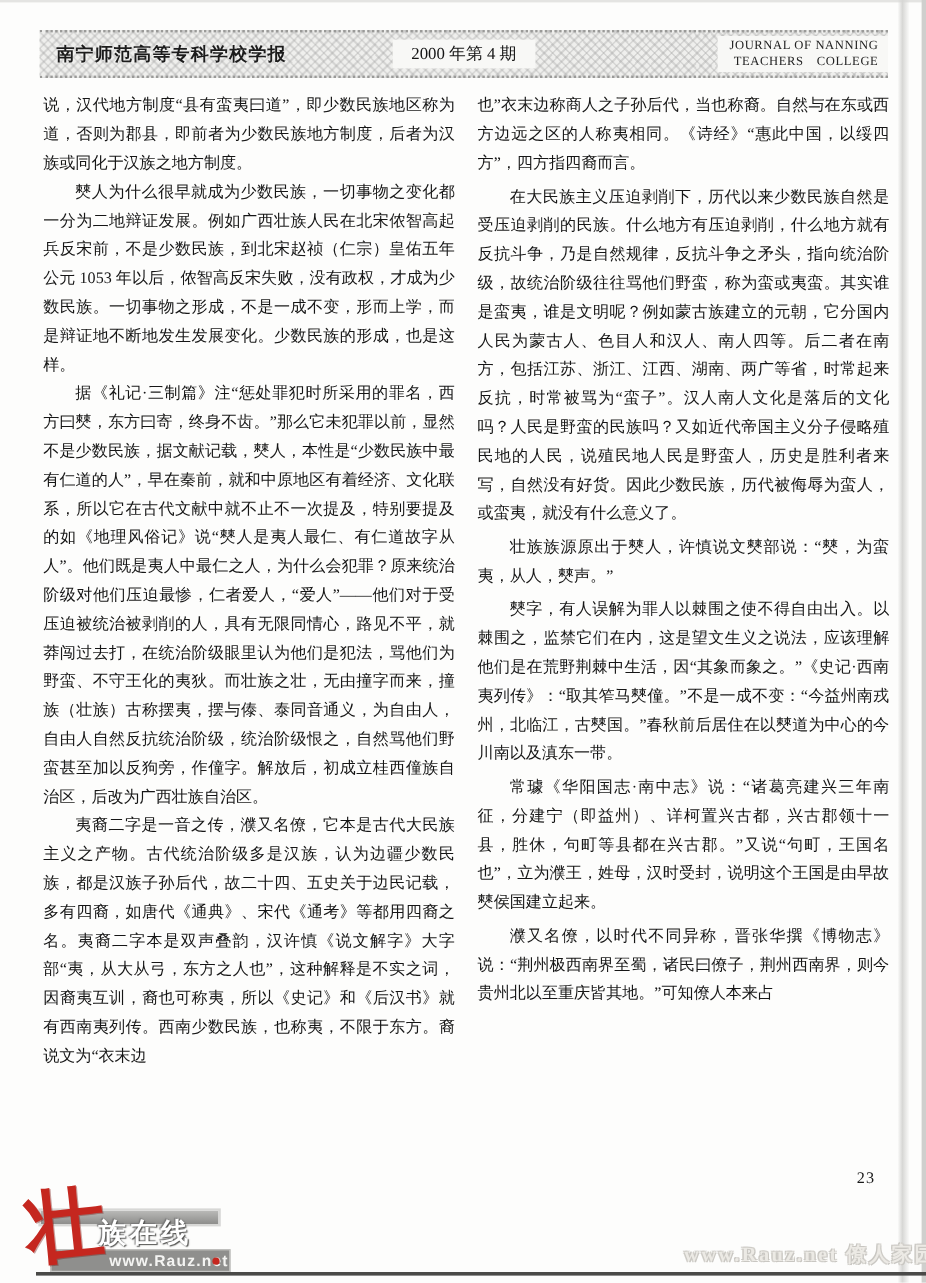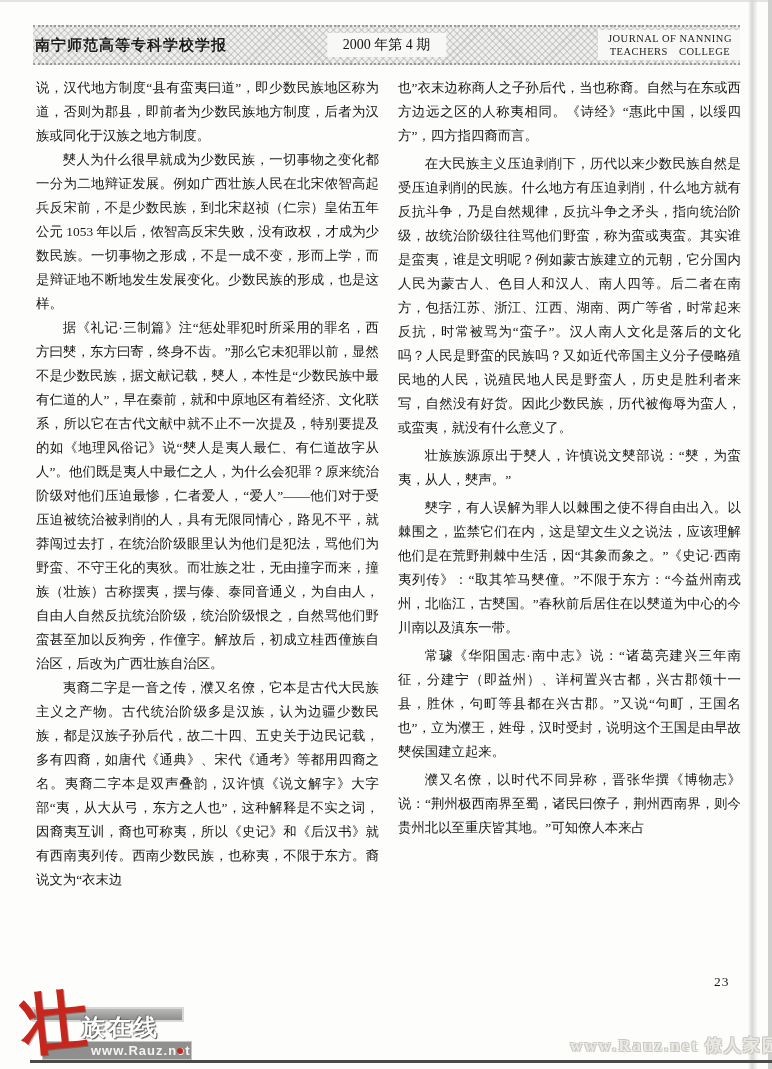--- a/index.html
+++ b/index.html
@@ -18,25 +18,25 @@
   .header {
     position:absolute; left:33px; top:25px; width:707px; height:36px;
     background:
       repeating-linear-gradient(45deg, rgba(160,160,160,.35) 0 1.5px, transparent 1.5px 5px),
       repeating-linear-gradient(-45deg, rgba(160,160,160,.35) 0 1.5px, transparent 1.5px 5px),
       #efefed;
     border-top:2px dotted #9a9a98; border-bottom:2px dotted #9a9a98;
     display:flex; align-items:center;
   }
   .h-cn { font-weight:bold; font-size:15px; letter-spacing:1px; color:#1c1c1c;
-    margin-left:2px; text-shadow:0 0 2px rgba(255,255,255,.9); white-space:nowrap; }
+    margin-left:2px; text-shadow:0 0 2px rgba(255,255,255,.9); white-space:nowrap;padding-left:12px; }
   .h-issue { position:absolute; left:50%; transform:translateX(-50%);
     background:#f8f8f6; padding:3px 16px; font-size:14px; color:#141414; white-space:nowrap; }
   .h-en { margin-left:auto; background:#f8f8f6; padding:2px 8px 2px 10px;
-    font-size:10.5px; line-height:13px; color:#222; letter-spacing:.5px; text-align:center; white-space:nowrap; }
+    font-size:10.5px; line-height:13px; color:#222; letter-spacing:.5px; text-align:right; white-space:nowrap; }
   
   .content { position:absolute; left:36px; top:76px; width:705px; display:flex; gap:19px; }
   .col { width:343px; text-align:justify; color:#161616; font-size:13.4px; line-height:24px; }
   .col p { margin:0; text-indent:2em; }
   .col p.noindent { text-indent:0; }
   .col-right p + p { margin-top:4px; }
   .page-number { position:absolute; left:714px; top:974px; font-size:13.5px; color:#1a1a1a; letter-spacing:1px; }
   
   .wm-logo { position:absolute; left:26px; top:998px; width:175px; height:64px; }
   .wm-band1 { position:absolute; left:6px; top:9px; width:152px; height:15px;
@@ -76,21 +76,21 @@
   <div class="col col-left">
     <p class="noindent">说，汉代地方制度“县有蛮夷曰道”，即少数民族地区称为道，否则为郡县，即前者为少数民族地方制度，后者为汉族或同化于汉族之地方制度。</p>
     <p>僰人为什么很早就成为少数民族，一切事物之变化都一分为二地辩证发展。例如广西壮族人民在北宋侬智高起兵反宋前，不是少数民族，到北宋赵祯（仁宗）皇佑五年公元 1053 年以后，侬智高反宋失败，没有政权，才成为少数民族。一切事物之形成，不是一成不变，形而上学，而是辩证地不断地发生发展变化。少数民族的形成，也是这样。</p>
     <p>据《礼记·三制篇》注“惩处罪犯时所采用的罪名，西方曰僰，东方曰寄，终身不齿。”那么它未犯罪以前，显然不是少数民族，据文献记载，僰人，本性是“少数民族中最有仁道的人”，早在秦前，就和中原地区有着经济、文化联系，所以它在古代文献中就不止不一次提及，特别要提及的如《地理风俗记》说“僰人是夷人最仁、有仁道故字从人”。他们既是夷人中最仁之人，为什么会犯罪？原来统治阶级对他们压迫最惨，仁者爱人，“爱人”——他们对于受压迫被统治被剥削的人，具有无限同情心，路见不平，就莽闯过去打，在统治阶级眼里认为他们是犯法，骂他们为野蛮、不守王化的夷狄。而壮族之壮，无由撞字而来，撞族（壮族）古称摆夷，摆与傣、泰同音通义，为自由人，自由人自然反抗统治阶级，统治阶级恨之，自然骂他们野蛮甚至加以反狗旁，作僮字。解放后，初成立桂西僮族自治区，后改为广西壮族自治区。</p>
     <p>夷裔二字是一音之传，濮又名僚，它本是古代大民族主义之产物。古代统治阶级多是汉族，认为边疆少数民族，都是汉族子孙后代，故二十四、五史关于边民记载，多有四裔，如唐代《通典》、宋代《通考》等都用四裔之名。夷裔二字本是双声叠韵，汉许慎《说文解字》大字部“夷，从大从弓，东方之人也”，这种解释是不实之词，因裔夷互训，裔也可称夷，所以《史记》和《后汉书》就有西南夷列传。西南少数民族，也称夷，不限于东方。裔说文为“衣末边</p>
   </div>
   <div class="col col-right">
     <p class="noindent">也”衣末边称商人之子孙后代，当也称裔。自然与在东或西方边远之区的人称夷相同。《诗经》“惠此中国，以绥四方”，四方指四裔而言。</p>
     <p>在大民族主义压迫剥削下，历代以来少数民族自然是受压迫剥削的民族。什么地方有压迫剥削，什么地方就有反抗斗争，乃是自然规律，反抗斗争之矛头，指向统治阶级，故统治阶级往往骂他们野蛮，称为蛮或夷蛮。其实谁是蛮夷，谁是文明呢？例如蒙古族建立的元朝，它分国内人民为蒙古人、色目人和汉人、南人四等。后二者在南方，包括江苏、浙江、江西、湖南、两广等省，时常起来反抗，时常被骂为“蛮子”。汉人南人文化是落后的文化吗？人民是野蛮的民族吗？又如近代帝国主义分子侵略殖民地的人民，说殖民地人民是野蛮人，历史是胜利者来写，自然没有好货。因此少数民族，历代被侮辱为蛮人，或蛮夷，就没有什么意义了。</p>
     <p>壮族族源原出于僰人，许慎说文僰部说：“僰，为蛮夷，从人，僰声。”</p>
-    <p>僰字，有人误解为罪人以棘围之使不得自由出入。以棘围之，监禁它们在内，这是望文生义之说法，应该理解他们是在荒野荆棘中生活，因“其象而象之。”《史记·西南夷列传》：“取其笮马僰僮。”不限于东方：“今益州南戎州，北临江，古僰国。”春秋前后居住在以僰道为中心的今川南以及滇东一带。</p>
+    <p>僰字，有人误解为罪人以棘围之使不得自由出入。以棘围之，监禁它们在内，这是望文生义之说法，应该理解他们是在荒野荆棘中生活，因“其象而象之。”《史记·西南夷列传》：“取其笮马僰僮。”不是一成不变：“今益州南戎州，北临江，古僰国。”春秋前后居住在以僰道为中心的今川南以及滇东一带。</p>
     <p>常璩《华阳国志·南中志》说：“诸葛亮建兴三年南征，分建宁（即益州）、详柯置兴古都，兴古郡领十一县，胜休，句町等县都在兴古郡。”又说“句町，王国名也”，立为濮王，姓母，汉时受封，说明这个王国是由早故僰侯国建立起来。</p>
     <p>濮又名僚，以时代不同异称，晋张华撰《博物志》说：“荆州极西南界至蜀，诸民曰僚子，荆州西南界，则今贵州北以至重庆皆其地。”可知僚人本来占</p>
   </div>
 </div>
 
 <div class="page-number">23</div>
 
 <div class="wm-logo">
   <div class="wm-band1">
     <span class="wm-band1-text">族在线</span>

